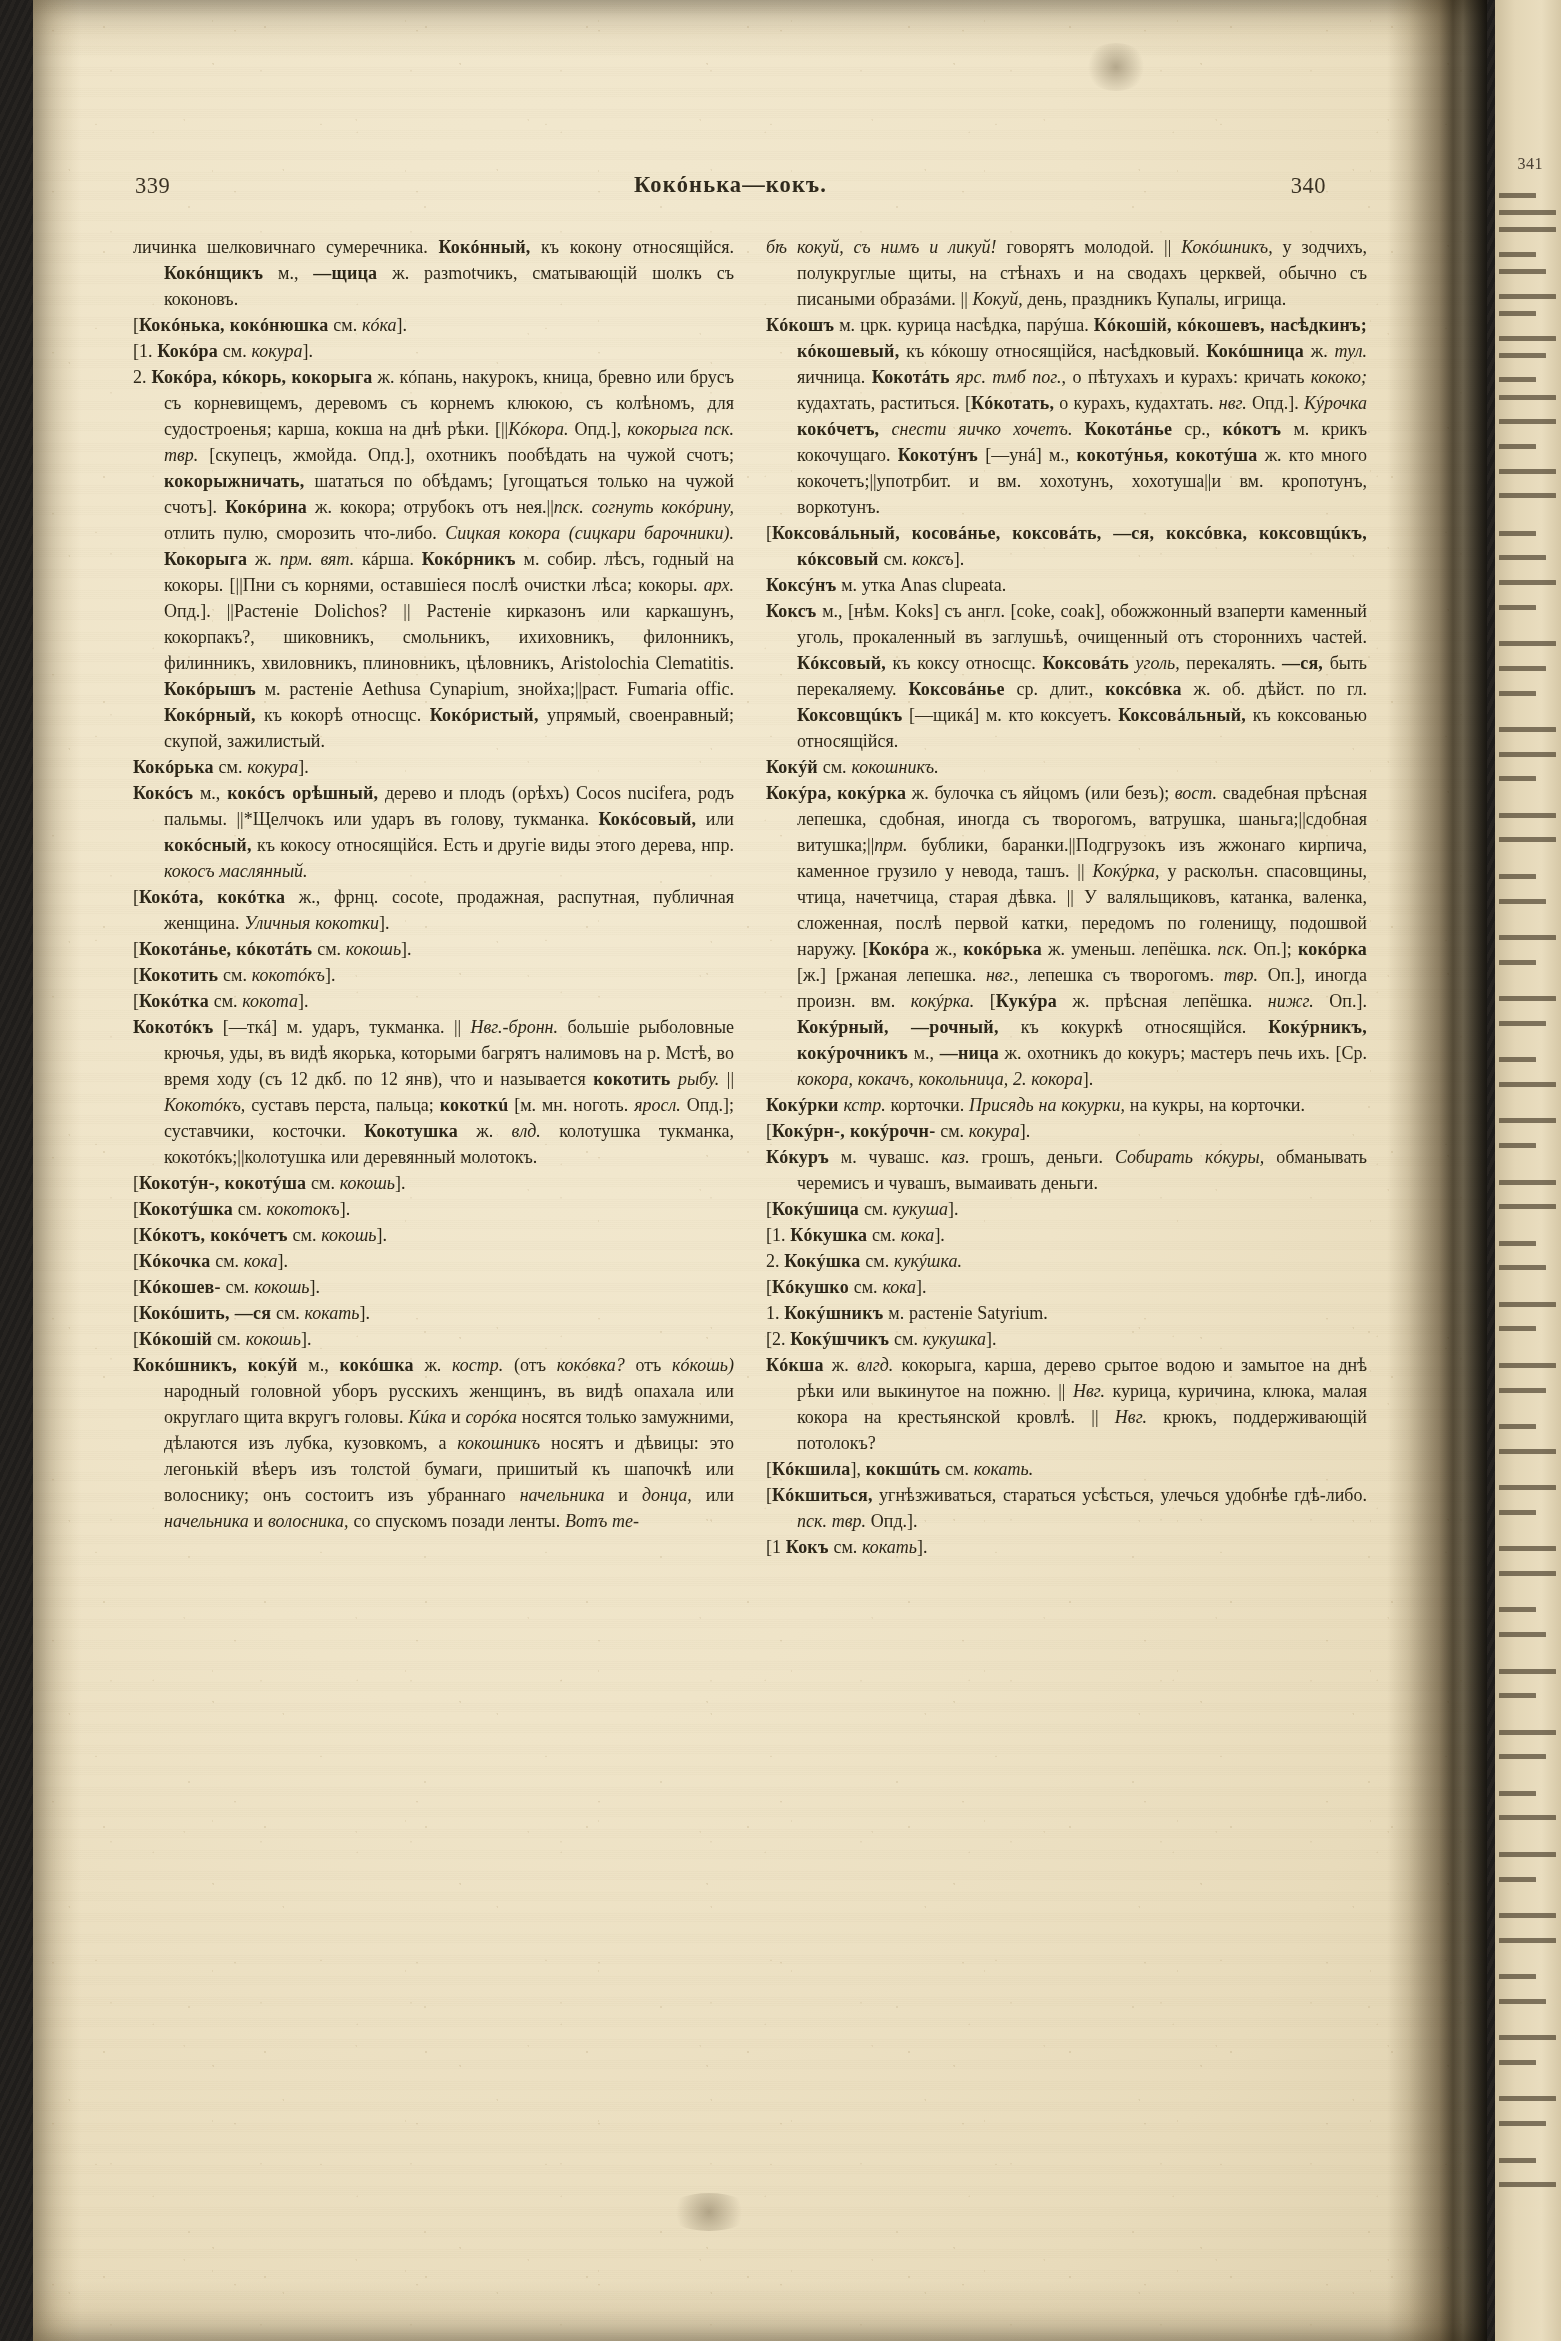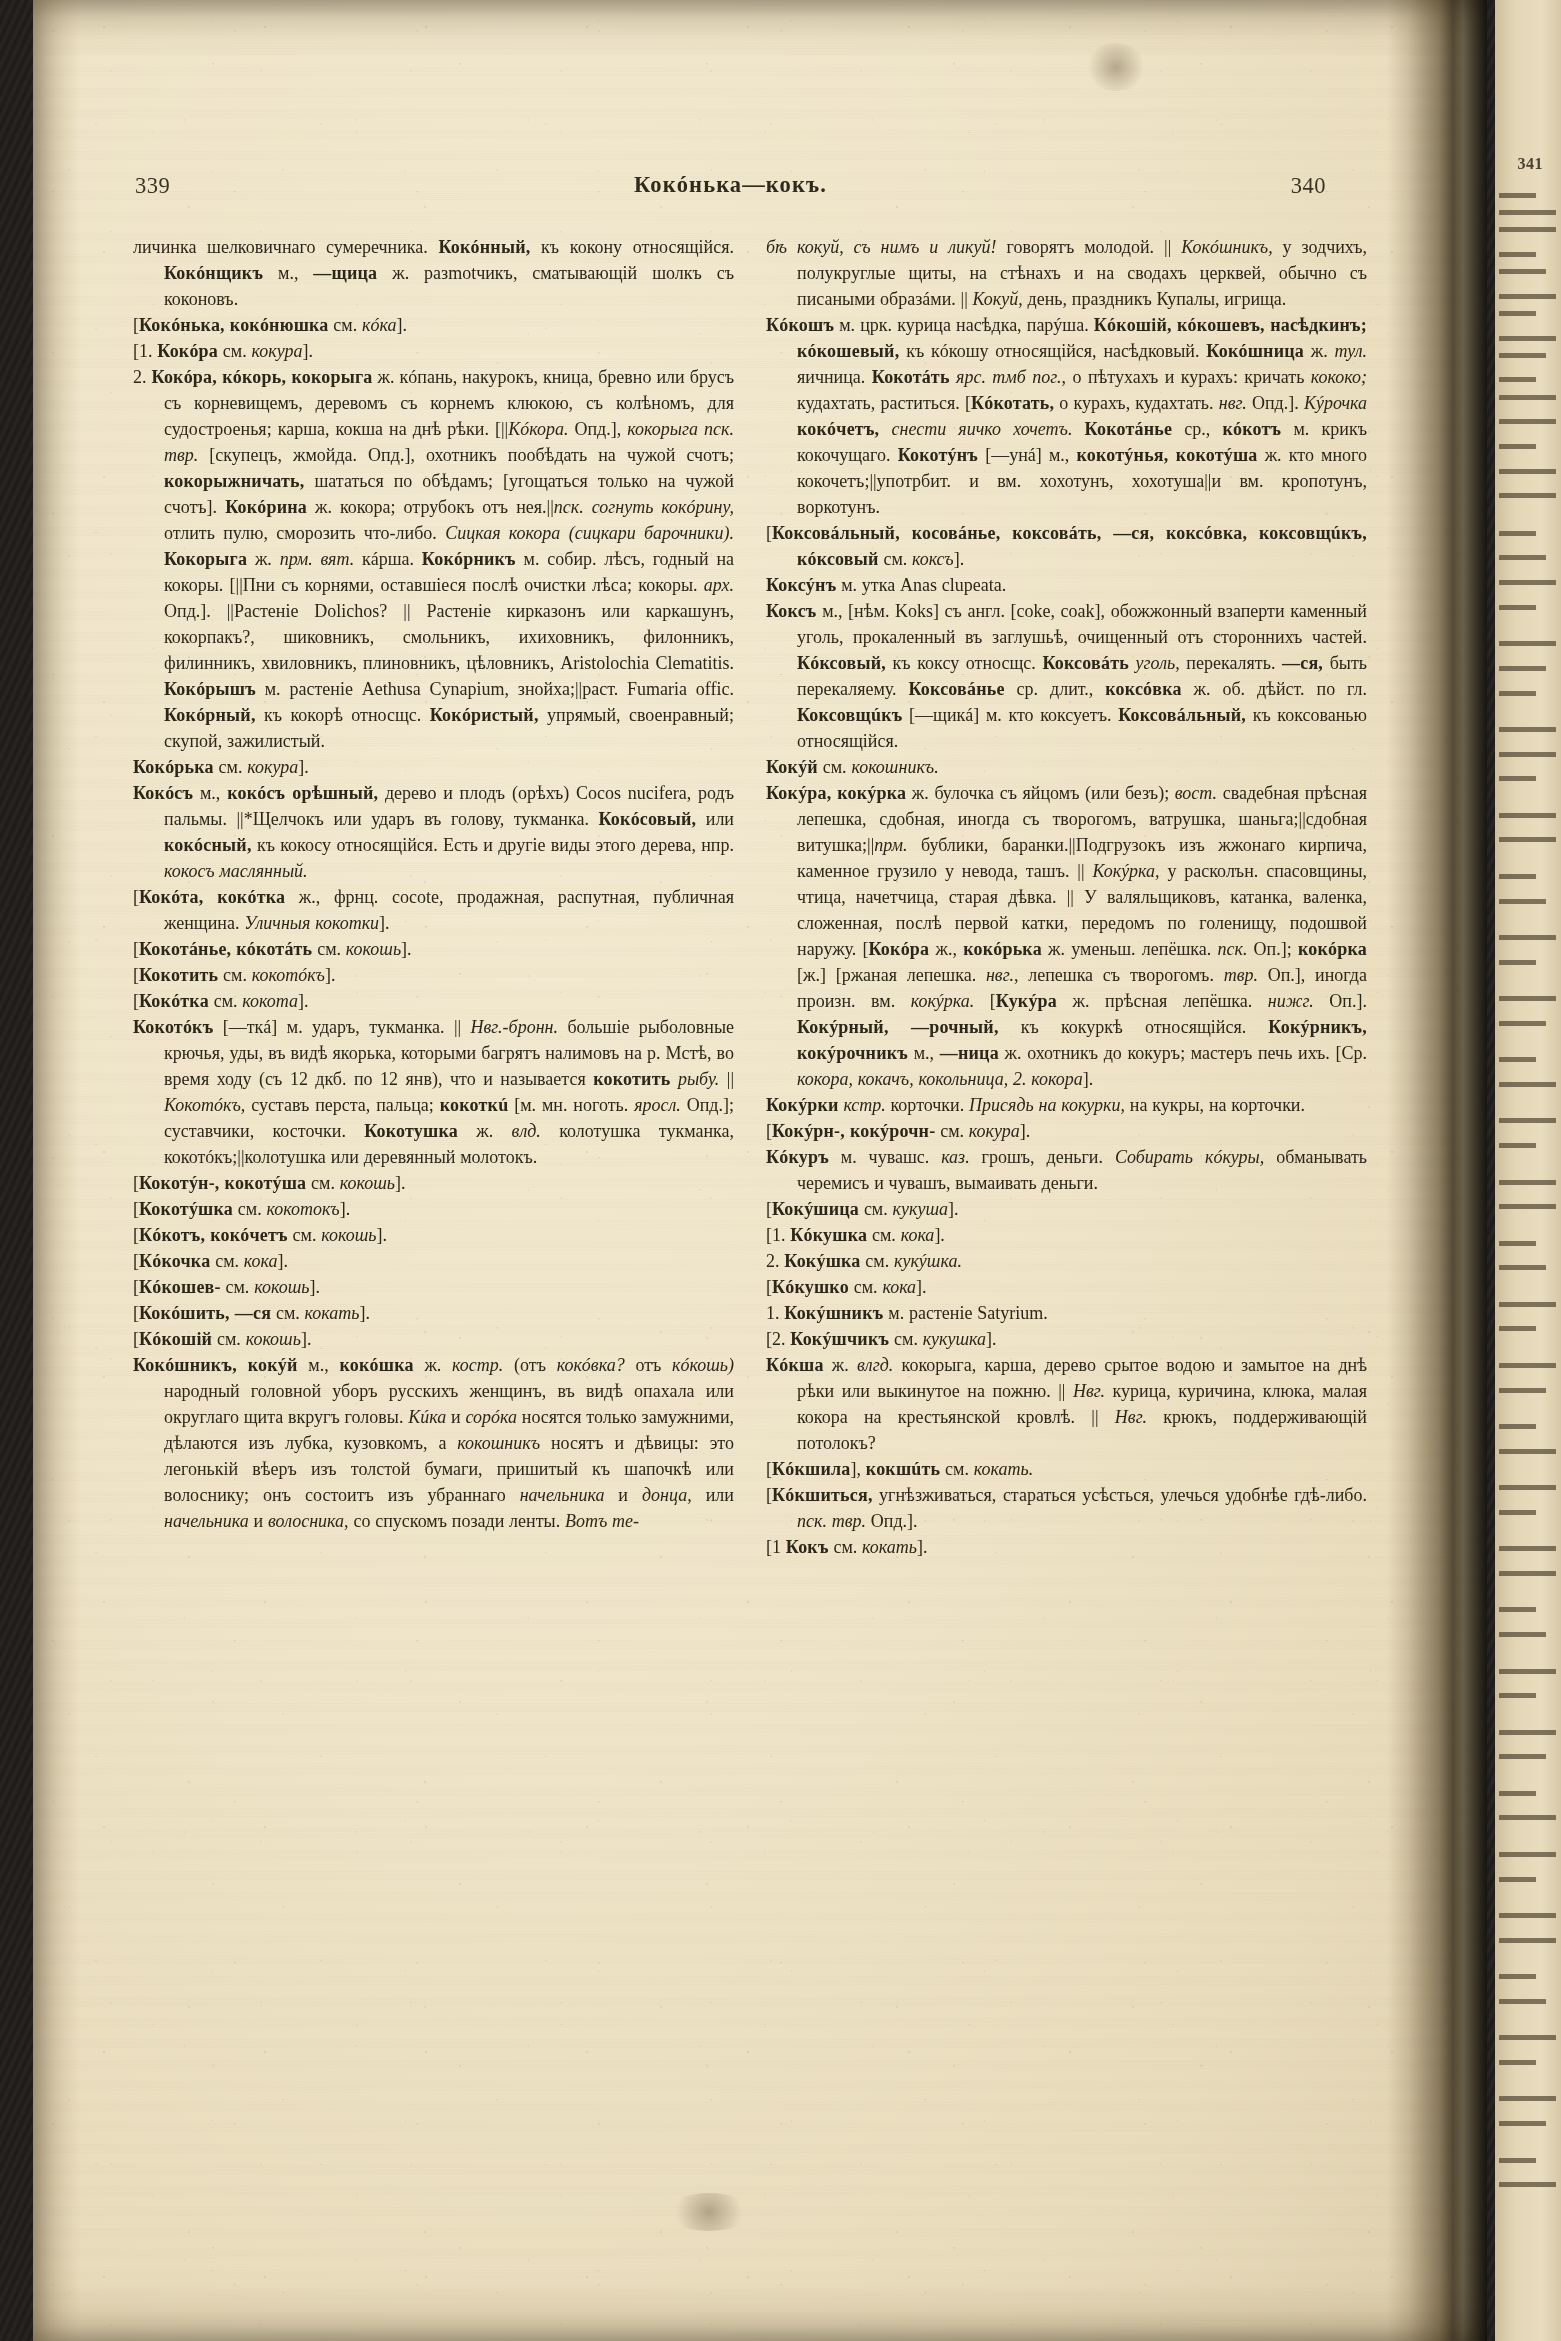--- a/index.html
+++ b/index.html
@@ -60,21 +60,20 @@
       rgba(60,45,22,.50) 52%,
       rgba(35,27,13,.72) 66%,
       rgba(25,20,10,.55) 76%,
       rgba(0,0,0,.85) 100%);
   }
   
   #facing{
     position:absolute;right:0;top:0;width:66px;height:2342px;
     background:linear-gradient(90deg,#cdbf9e 0,#e3d6b6 30%,#e9ddbf 70%,#d6c8a7 100%);
     overflow:hidden;
-    font-weight:bold;
   }
   #facing .fpnum{
     position:absolute;right:18px;top:155px;
     font-size:16px;color:#4a4034;letter-spacing:0.5px;
   }
   #facing .fline{
     position:absolute;left:4.3px;right:5.4px;height:4.8px;
     background:rgba(60,48,30,.62);border-radius:0.5px;
   }
   #facing .fshort{right:25px;}

